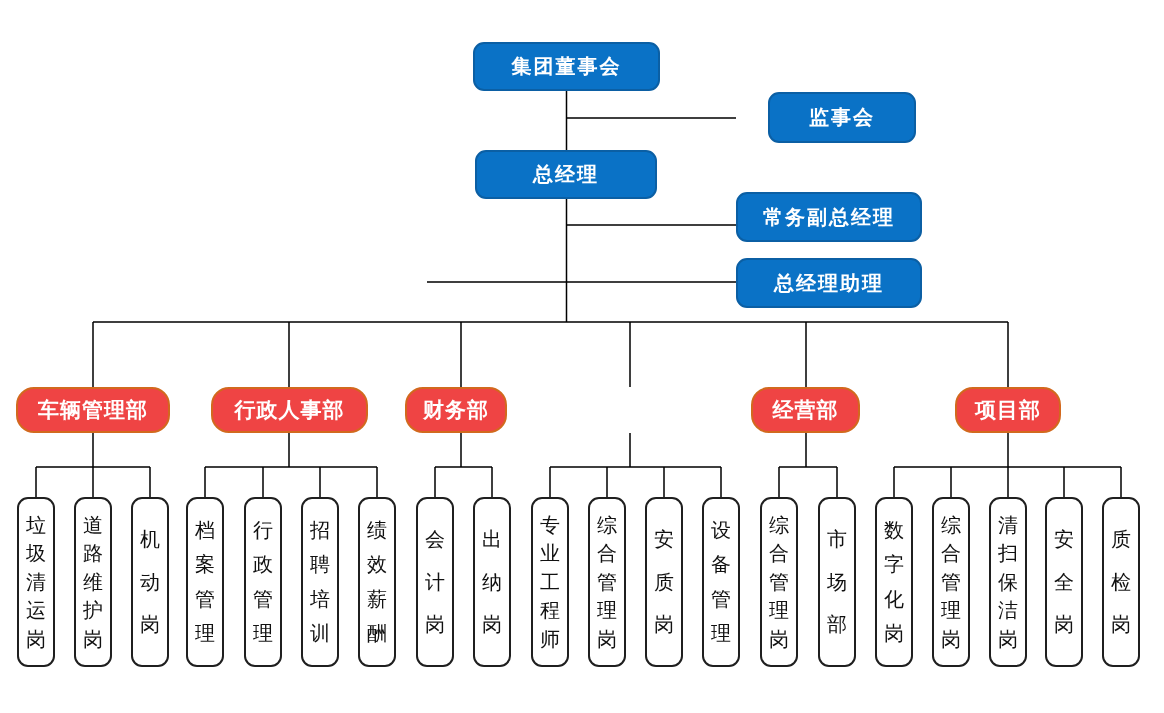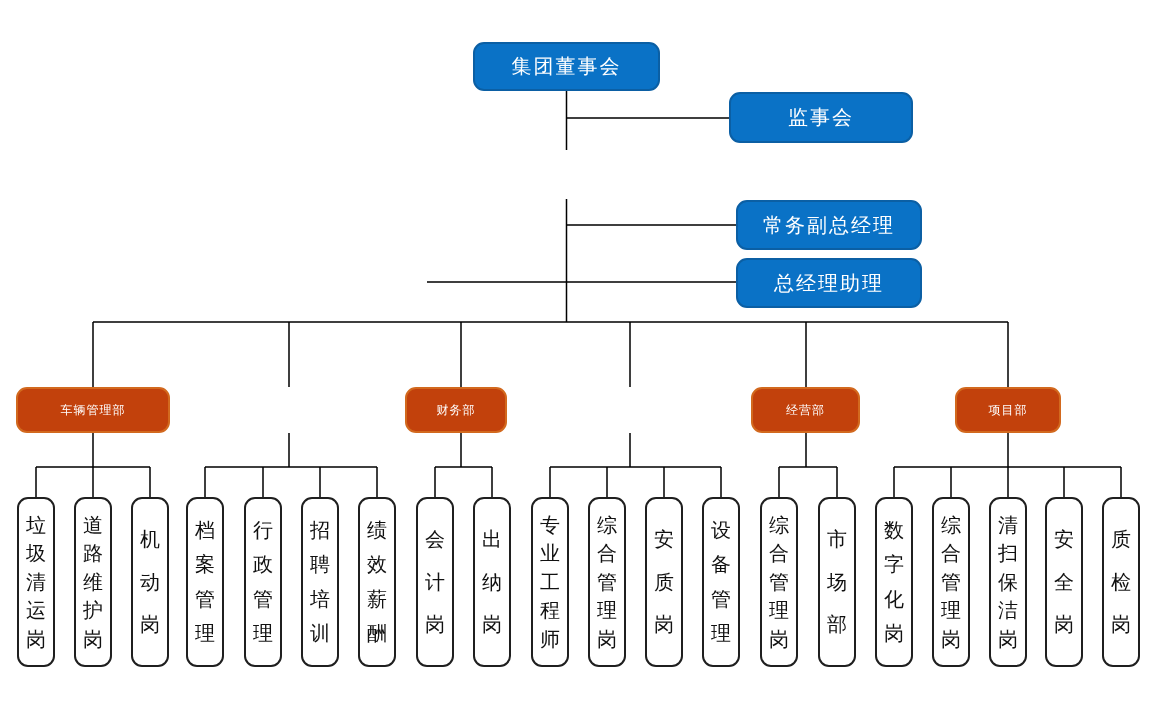--- a/index.html
+++ b/index.html
@@ -1,21 +1,21 @@
 <!DOCTYPE html>
 <html><head>
 <meta charset="utf-8">
 <style>
   html,body{margin:0;padding:0;background:#ffffff;font-family:"Liberation Sans",sans-serif;}
   #canvas{position:relative;width:1164px;height:713px;background:#ffffff;overflow:hidden;}
   #connectors{position:absolute;left:0;top:0;width:1164px;height:713px;}
   .node{position:absolute;box-sizing:border-box;display:flex;align-items:center;justify-content:center;
-        color:#ffffff;text-align:right;font-weight:400;white-space:nowrap;}
+        color:#ffffff;text-align:right;font-weight:700;white-space:nowrap;}
   .blue{background:#0a72c6;border:2px solid #0b5fa4;border-radius:11px;font-size:20px;letter-spacing:2px;}
-  .orange{background:#c2410c;border:2px solid #d2691e;border-radius:11px;font-size:12px;letter-spacing:1px;}
+  .orange{background:#ef4444;border:2px solid #d2691e;border-radius:18px;font-size:21px;letter-spacing:1px;}
   .dept{top:387px;height:46px;}
   .leaf{position:absolute;box-sizing:border-box;top:497px;width:38px;height:170px;background:#ffffff;
         border:2.5px solid #1f1f1f;border-radius:11px;display:flex;flex-direction:column;align-items:center;
         justify-content:space-evenly;padding:8px 0;color:#111111;font-size:20px;font-weight:500;}
   .leaf span{display:block;line-height:1.05;}
 </style>
 </head>
 <body>
 
 <div id="canvas">
@@ -38,25 +38,27 @@
       M894 467 H1121
       M36 467 V497 M93 467 V497 M150 467 V497
       M205 467 V497 M263 467 V497 M320 467 V497 M377 467 V497
       M435 467 V497 M492 467 V497
       M550 467 V497 M607 467 V497 M664 467 V497 M721 467 V497
       M779 467 V497 M837 467 V497
       M894 467 V497 M951 467 V497 M1008 467 V497 M1064 467 V497 M1121 467 V497"></path>
   </svg>
 
   <div class="node blue" style="left:473px;top:42px;width:187px;height:49px">集团董事会</div>
-  <div class="node blue" style="left:729px;top:92px;width:184px;height:51px">监事会</div>
-  <div class="node blue" style="left:736px;top:200px;width:186px;height:50px">常务副总经理</div>
+  <div class="node blue" style="left:768px;top:92px;width:148px;height:51px">监事会</div>
+  <div class="node blue" style="left:475px;top:150px;width:182px;height:49px">总经理</div>
+  <div class="node blue" style="left:736px;top:192px;width:186px;height:50px">常务副总经理</div>
   <div class="node blue" style="left:736px;top:258px;width:186px;height:50px">总经理助理</div>
 
   <div class="node orange dept" style="left:16px;width:154px">车辆管理部</div>
+  <div class="node orange dept" style="left:211px;width:157px">行政人事部</div>
   <div class="node orange dept" style="left:405px;width:102px">财务部</div>
   <div class="node orange dept" style="left:751px;width:109px">经营部</div>
   <div class="node orange dept" style="left:955px;width:106px">项目部</div>
 
   <div class="leaf" style="left:17px">
       <span>垃</span>
       <span>圾</span>
       <span>清</span>
       <span>运</span>
       <span>岗</span>

